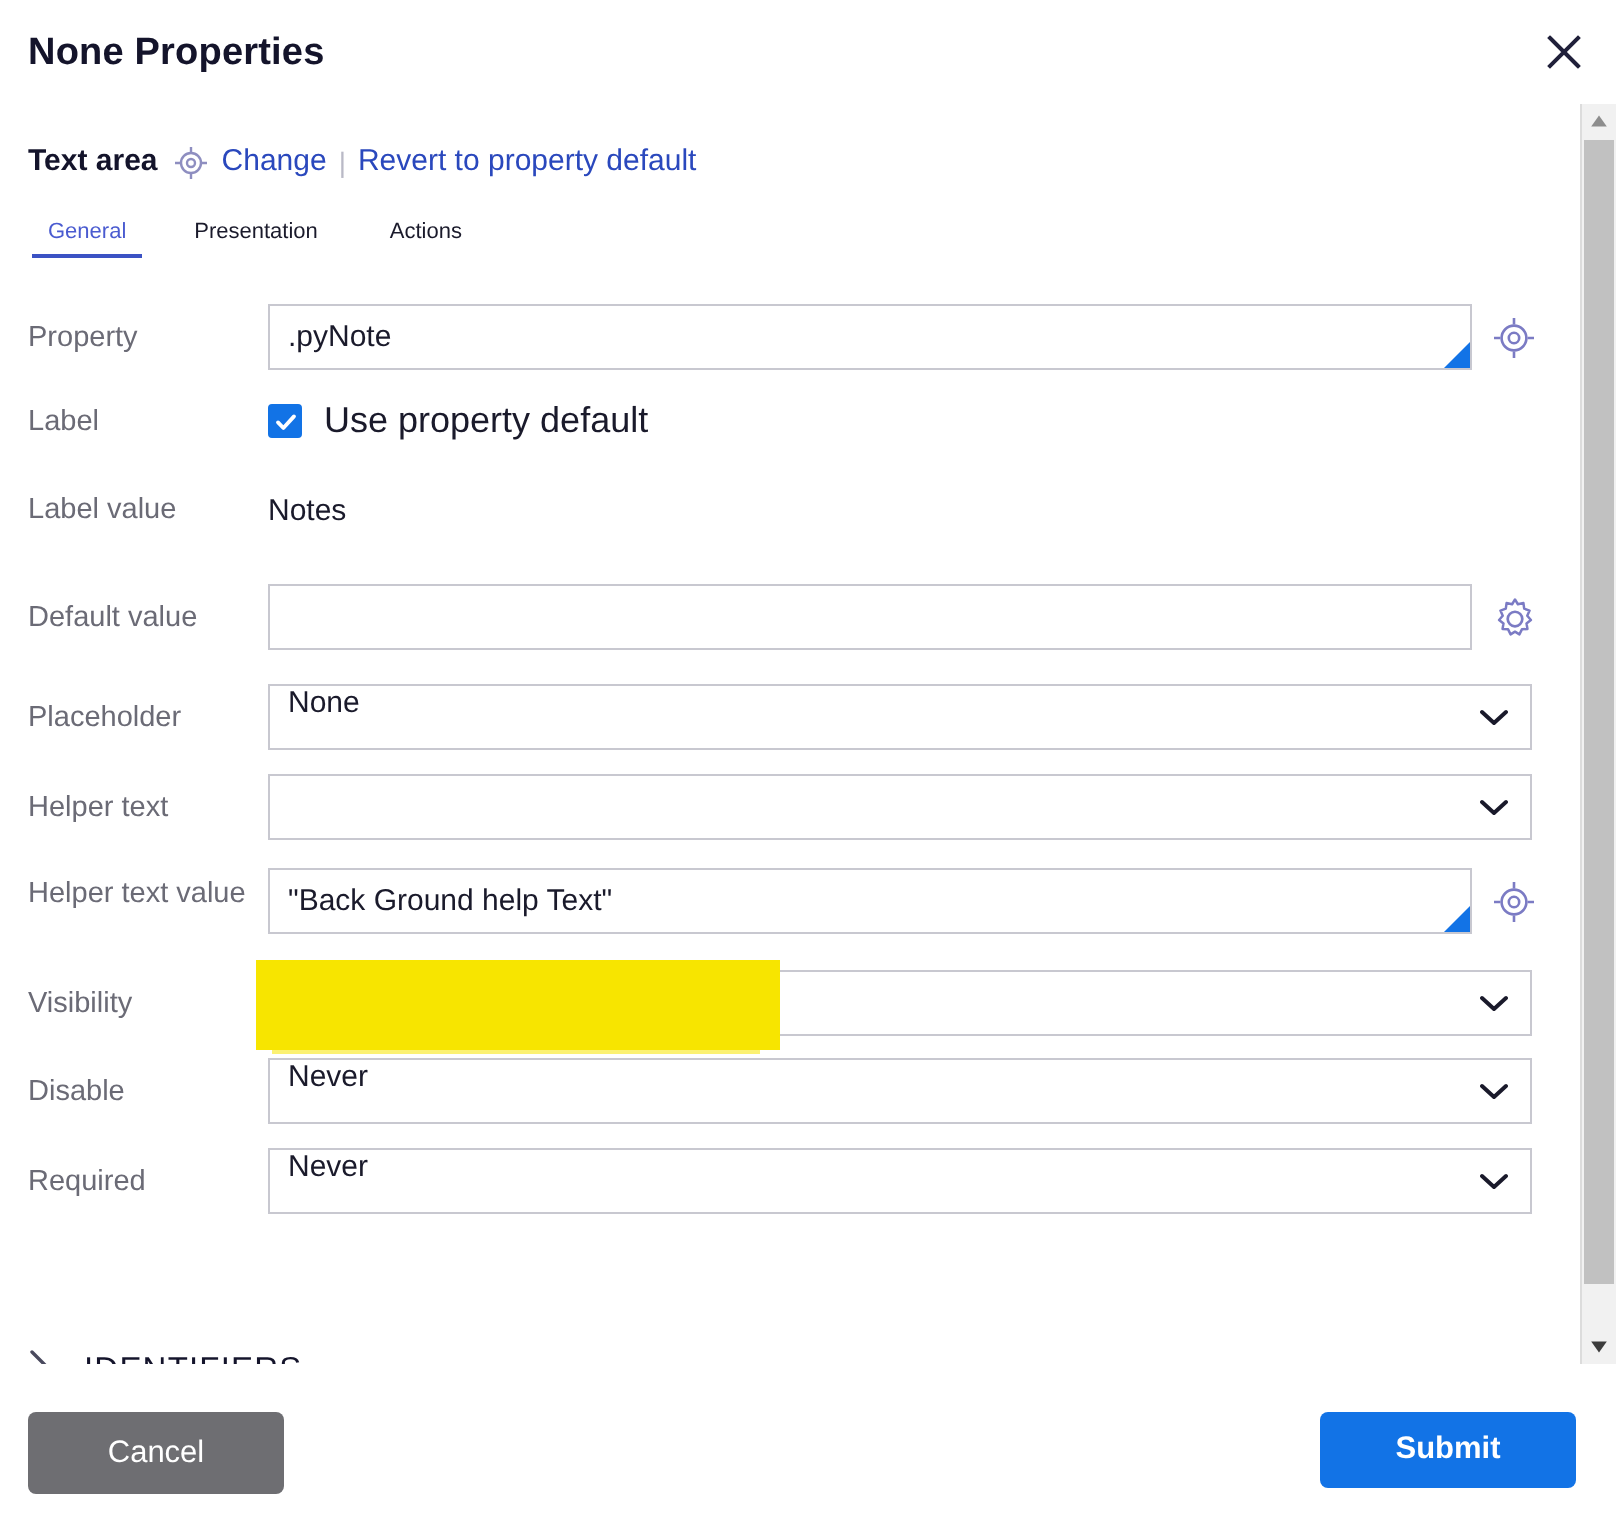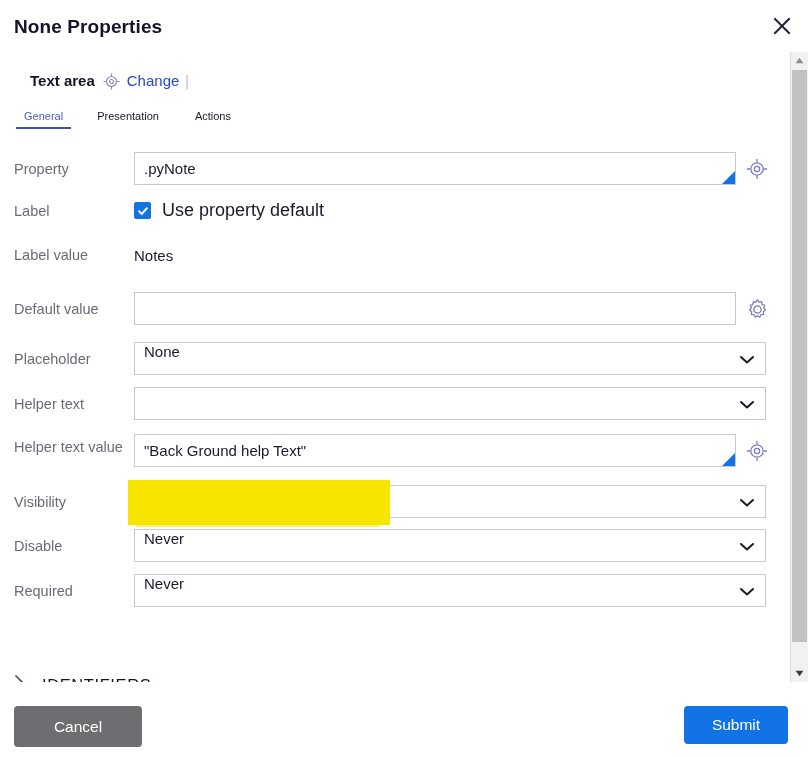--- a/index.html
+++ b/index.html
@@ -64,21 +64,20 @@
   }
 
   
   #subheader {
     position: absolute;
     left: 14px; top: 20px;
     display: flex;
     align-items: center;
     font-size: 15px;
     white-space: nowrap;
-    margin-left: 16px;
   }
   #component-type {
     font-weight: bold;
     color: #14142b;
     font-size: 15px;
   }
   .target-icon {
     display: inline-block;
     margin: 0 7px 0 8px;
     width: 17px; height: 17px;
@@ -315,28 +314,28 @@
     color: #fff;
     border: none;
     border-radius: 4px;
     font-family: "Liberation Sans", sans-serif;
     font-size: 15.5px;
     cursor: pointer;
   }
   #submit-button {
     position: absolute;
     right: 20px; top: 24px;
-    width: 104px; height: 38px;
+    width: 128px; height: 38px;
     background: #1273e6;
     color: #fff;
     border: none;
     border-radius: 4px;
     font-family: "Liberation Sans", sans-serif;
     font-size: 15.5px;
-    font-weight: normal;
+    font-weight: bold;
     cursor: pointer;
     text-align: center;
   }
 </style>
 </head>
 <body>
 
 <div id="modal">
 
   <div id="header">
@@ -355,20 +354,21 @@
         <span id="component-type">Text area</span>
         <span class="target-icon">
           <svg width="17" height="17" viewBox="0 0 17 17">
             <circle cx="8.5" cy="8.5" r="5" fill="none" stroke="#8e8ec0" stroke-width="1.2"></circle>
             <circle cx="8.5" cy="8.5" r="2" fill="none" stroke="#8e8ec0" stroke-width="1.2"></circle>
             <path d="M8.5 0.5 V3 M8.5 14 V16.5 M0.5 8.5 H3 M14 8.5 H16.5" stroke="#8e8ec0" stroke-width="1.2"></path>
           </svg>
         </span>
         <span class="link">Change</span>
         <span id="sep">|</span>
+        <span class="link">Revert to property default</span>
       </div>
 
       <div id="tabs">
         <div class="tab active">General</div>
         <div class="tab">Presentation</div>
         <div class="tab">Actions</div>
       </div>
 
       <div class="row" style="top:100px">
         <div class="field-label" style="top:8px">Property</div>

